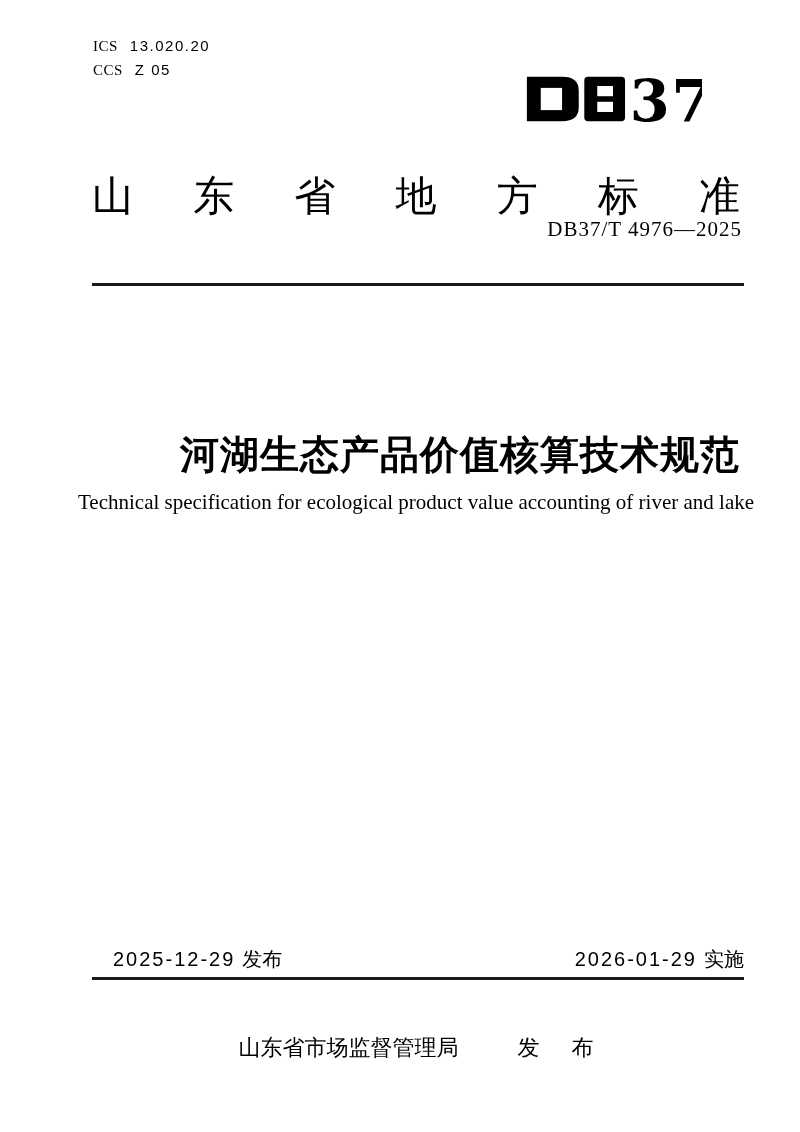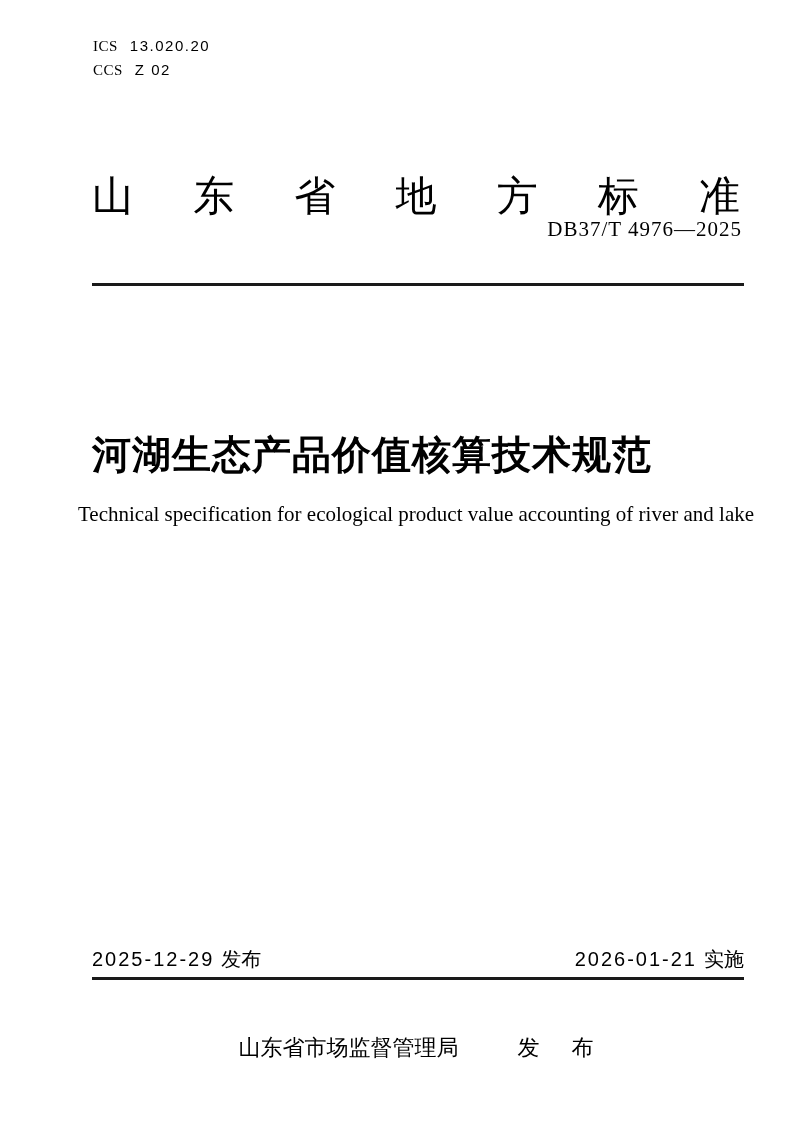--- a/index.html
+++ b/index.html
@@ -81,49 +81,49 @@
     width: 652px;
     height: 3px;
     background: #1a1a1a;
   }
 
   .title-cn {
     position: absolute;
     left: 92px;
     top: 428px;
     width: 648px;
-    text-align: left;
+    text-align: right;
     font-size: 39px;
     font-weight: bold;
     letter-spacing: 1px;
     white-space: nowrap;
   }
 
   .title-en {
     position: absolute;
     left: 60px;
-    top: 502px;
+    top: 490px;
     width: 712px;
     text-align: center;
     font-family: "Liberation Serif", serif;
     font-size: 21px;
     white-space: nowrap;
   }
 
   .dates-row {
     position: absolute;
     left: 92px;
     top: 946px;
     width: 652px;
     display: flex;
     justify-content: space-between;
     font-size: 20px;
     line-height: 26px;
   }
-  .date-item { white-space: nowrap; }
+  .date-item { white-space: nowrap; margin-left: 21px; }
   .date-value { letter-spacing: 2px; }
   .date-label { margin-left: 7px; }
 
   .rule-bottom {
     position: absolute;
     left: 92px;
     top: 977px;
     width: 652px;
     height: 3px;
     background: #1a1a1a;
@@ -150,41 +150,55 @@
 </head>
 <body>
 
 <div class="page">
 
   <div class="code-block">
     <div class="code-line">
       <span class="code-label">ICS</span><span class="code-value">13.020.20</span>
     </div>
     <div class="code-line">
-      <span class="code-label">CCS</span><span class="code-value">Z 02</span>
-    </div>
-  </div>
-
+      <span class="code-label">CCS</span><span class="code-value">Z 05</span>
+    </div>
+  </div>
+
+  <div class="logo" aria-label="DB37">
+    <svg width="178" height="50" viewBox="0 0 190 54" xmlns="http://www.w3.org/2000/svg">
+      <g fill="#000000">
+
+        <path d="M2,3 h38 q18,0 18,15 v18 q0,15 -18,15 h-38 z"></path>
+        <rect x="17" y="15" width="23" height="24" fill="#ffffff"></rect>
+
+        <rect x="64" y="3" width="44" height="48" rx="4"></rect>
+        <rect x="78" y="13" width="17" height="11" fill="#ffffff"></rect>
+        <rect x="78" y="30" width="17" height="11" fill="#ffffff"></rect>
+      </g>
+      <text x="113" y="51" font-family="DejaVu Serif, serif" font-weight="bold" font-size="62" letter-spacing="2" fill="#000000">37</text>
+    </svg>
+  </div>
 
   <div class="standard-type">山东省地方标准</div>
 
   <div class="standard-number">DB37/T 4976—2025</div>
 
   <div class="rule-top"></div>
 
   <div class="title-cn">河湖生态产品价值核算技术规范</div>
 
   <div class="title-en">Technical specification for ecological product value accounting of river and lake</div>
 
   <div class="dates-row">
     <div class="date-item">
       <span class="date-value">2025-12-29</span><span class="date-label">发布</span>
     </div>
     <div class="date-item">
-      <span class="date-value">2026-01-21</span><span class="date-label">实施</span>
+      <span class="date-value">2026-01-29</span><span class="date-label">实施</span>
     </div>
   </div>
 
   <div class="rule-bottom"></div>
 
   <div class="publisher-row">
     <span class="publisher-name">山东省市场监督管理局</span>
     <span class="publisher-action">发  布</span>
   </div>
 

